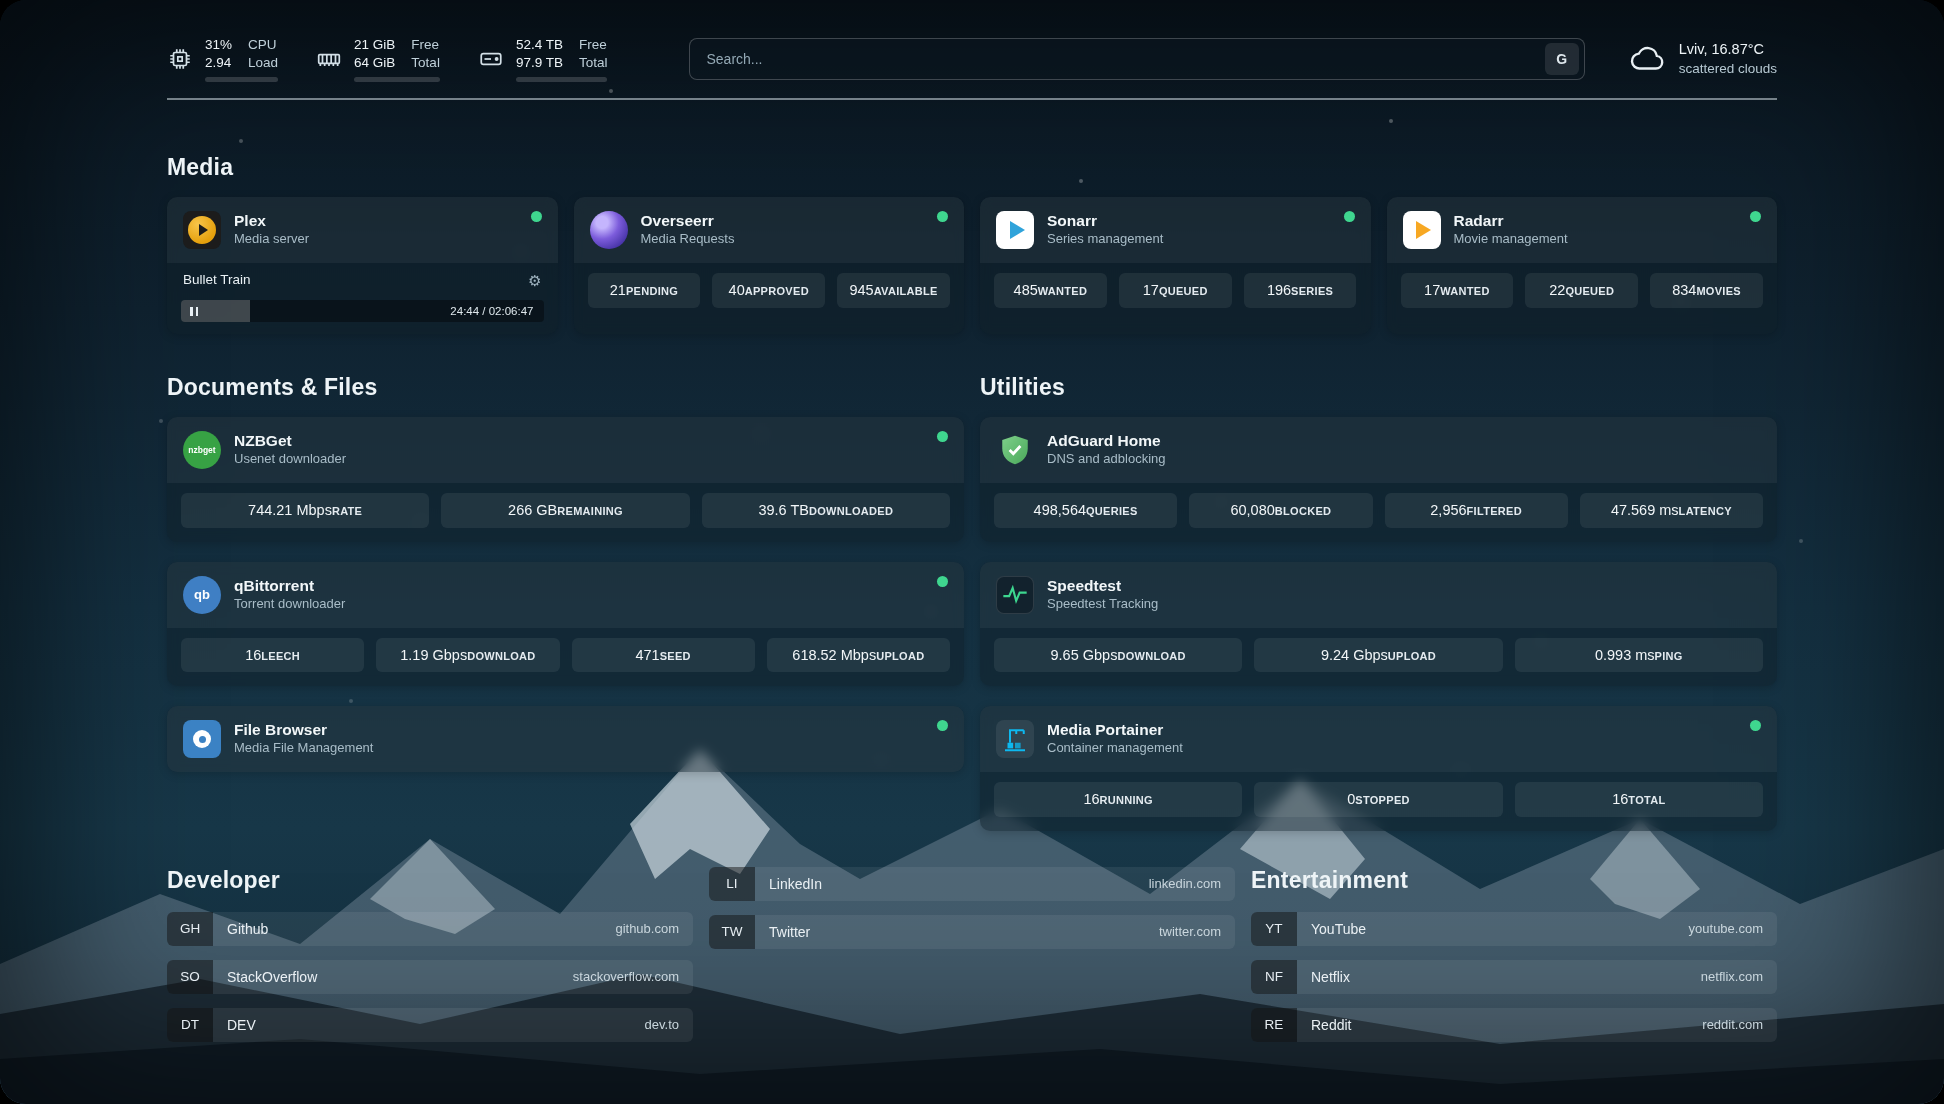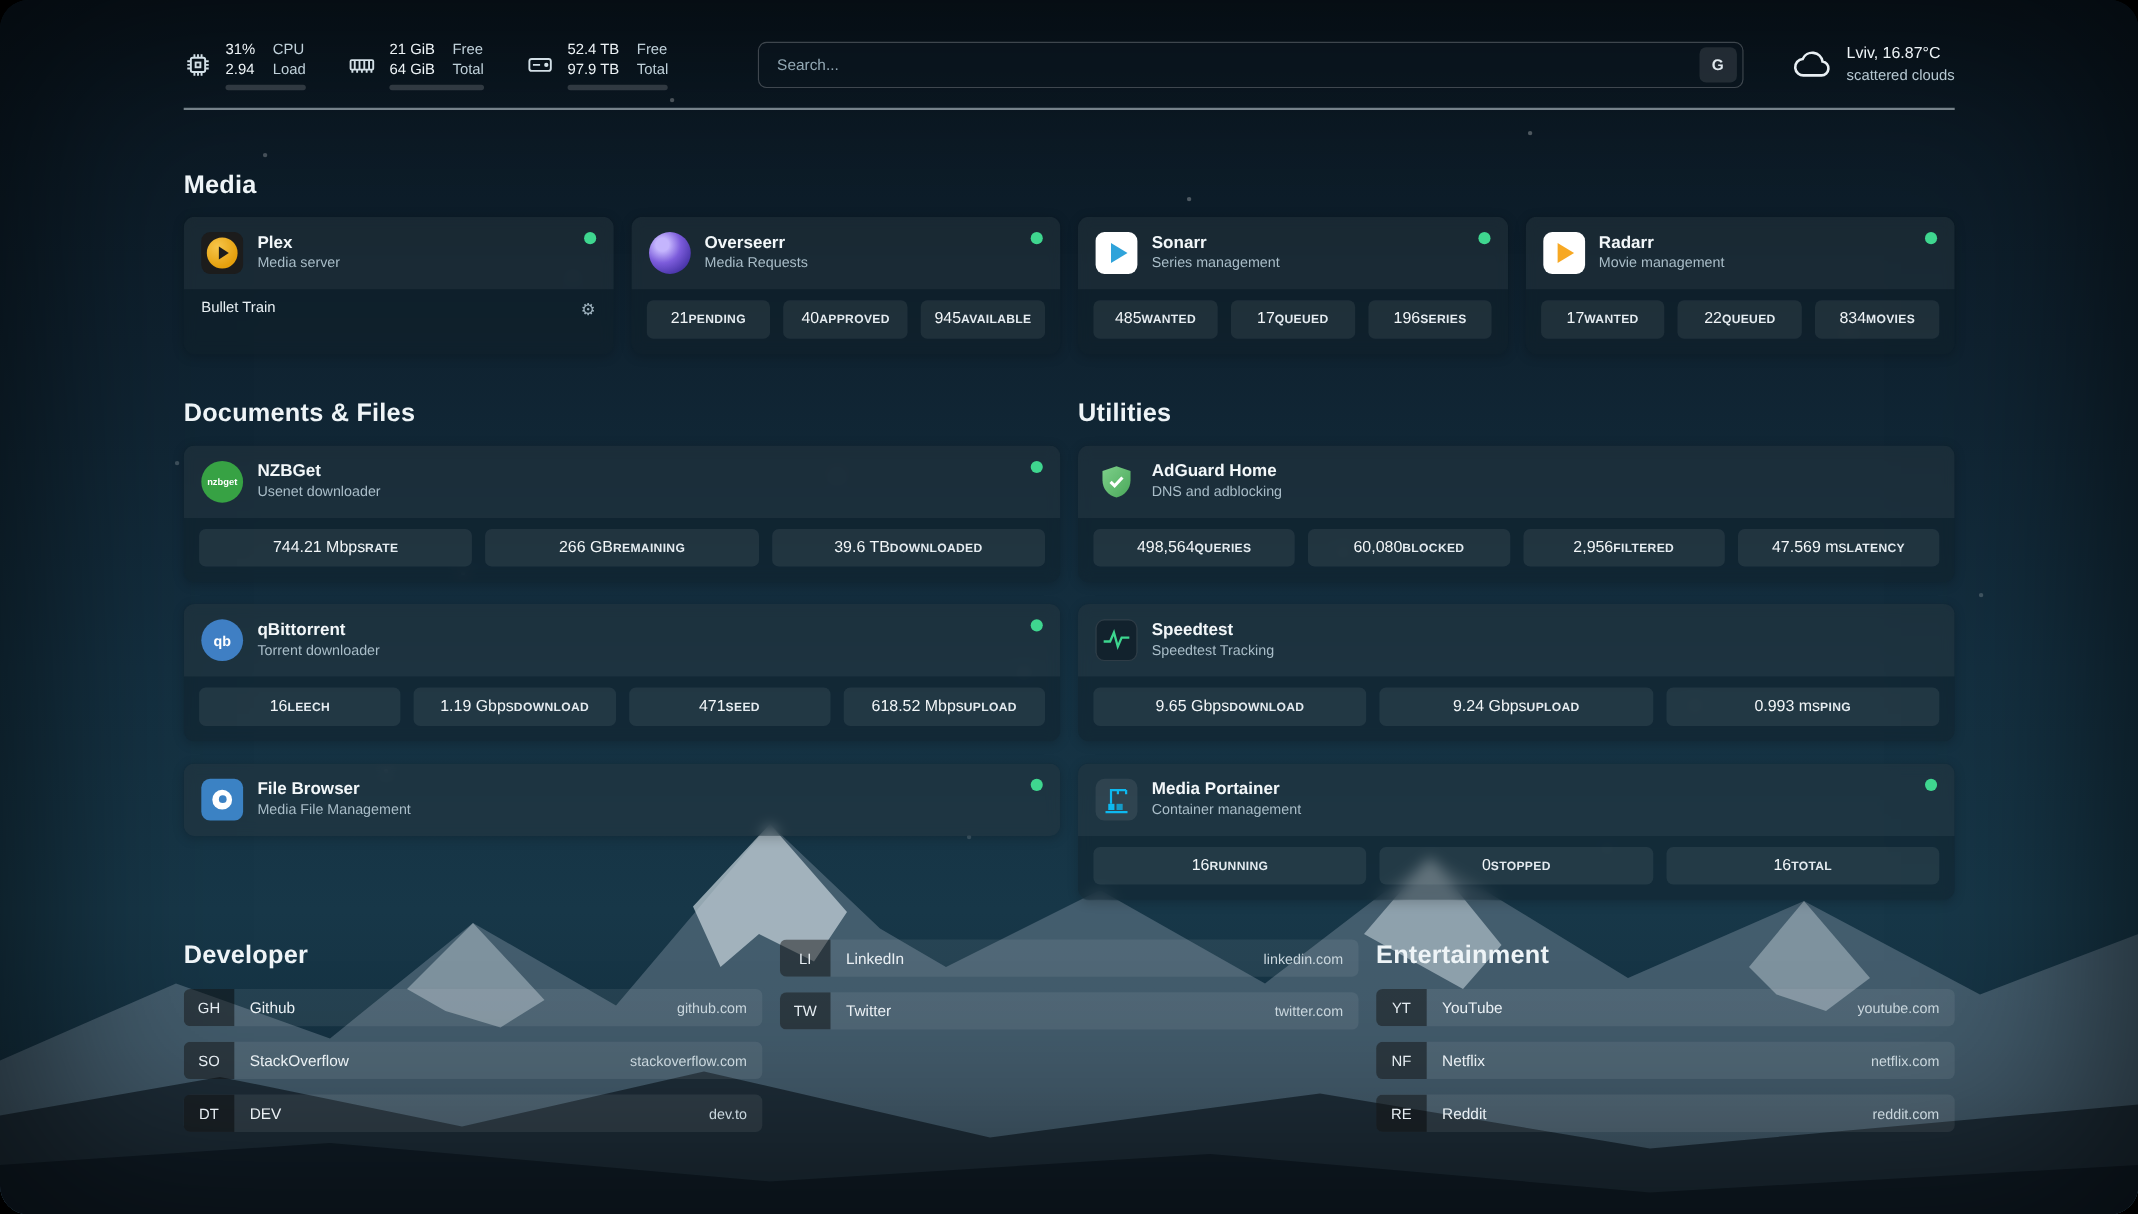--- a/index.html
+++ b/index.html
@@ -238,20 +238,30 @@
           <span class="app-meta">
             <span class="app-name">Plex</span>
             <span class="app-sub">Media server</span>
           </span>
           <span class="status-dot" style="background-color: rgb(63, 214, 143);"></span>
         </div>
         <div class="plex-row2">
           <span class="plex-track-title">Bullet Train</span>
           <span class="gear">⚙</span>
         </div>
+        <div class="plex-bar-wrap">
+          <div class="plex-bar">
+            <span class="plex-fill" style="width: 19%;"></span>
+            <span class="pause-btn">
+                <i></i>
+                <i></i>
+              </span>
+            <span class="plex-time">24:44 / 02:06:47</span>
+          </div>
+        </div>
       </div>
 
       <div class="card">
         <div class="card-head">
           <span class="app-icon icon-overseerr"></span>
           <span class="app-meta">
             <span class="app-name">Overseerr</span>
             <span class="app-sub">Media Requests</span>
           </span>
           <span class="status-dot" style="background-color: rgb(63, 214, 143);"></span>

